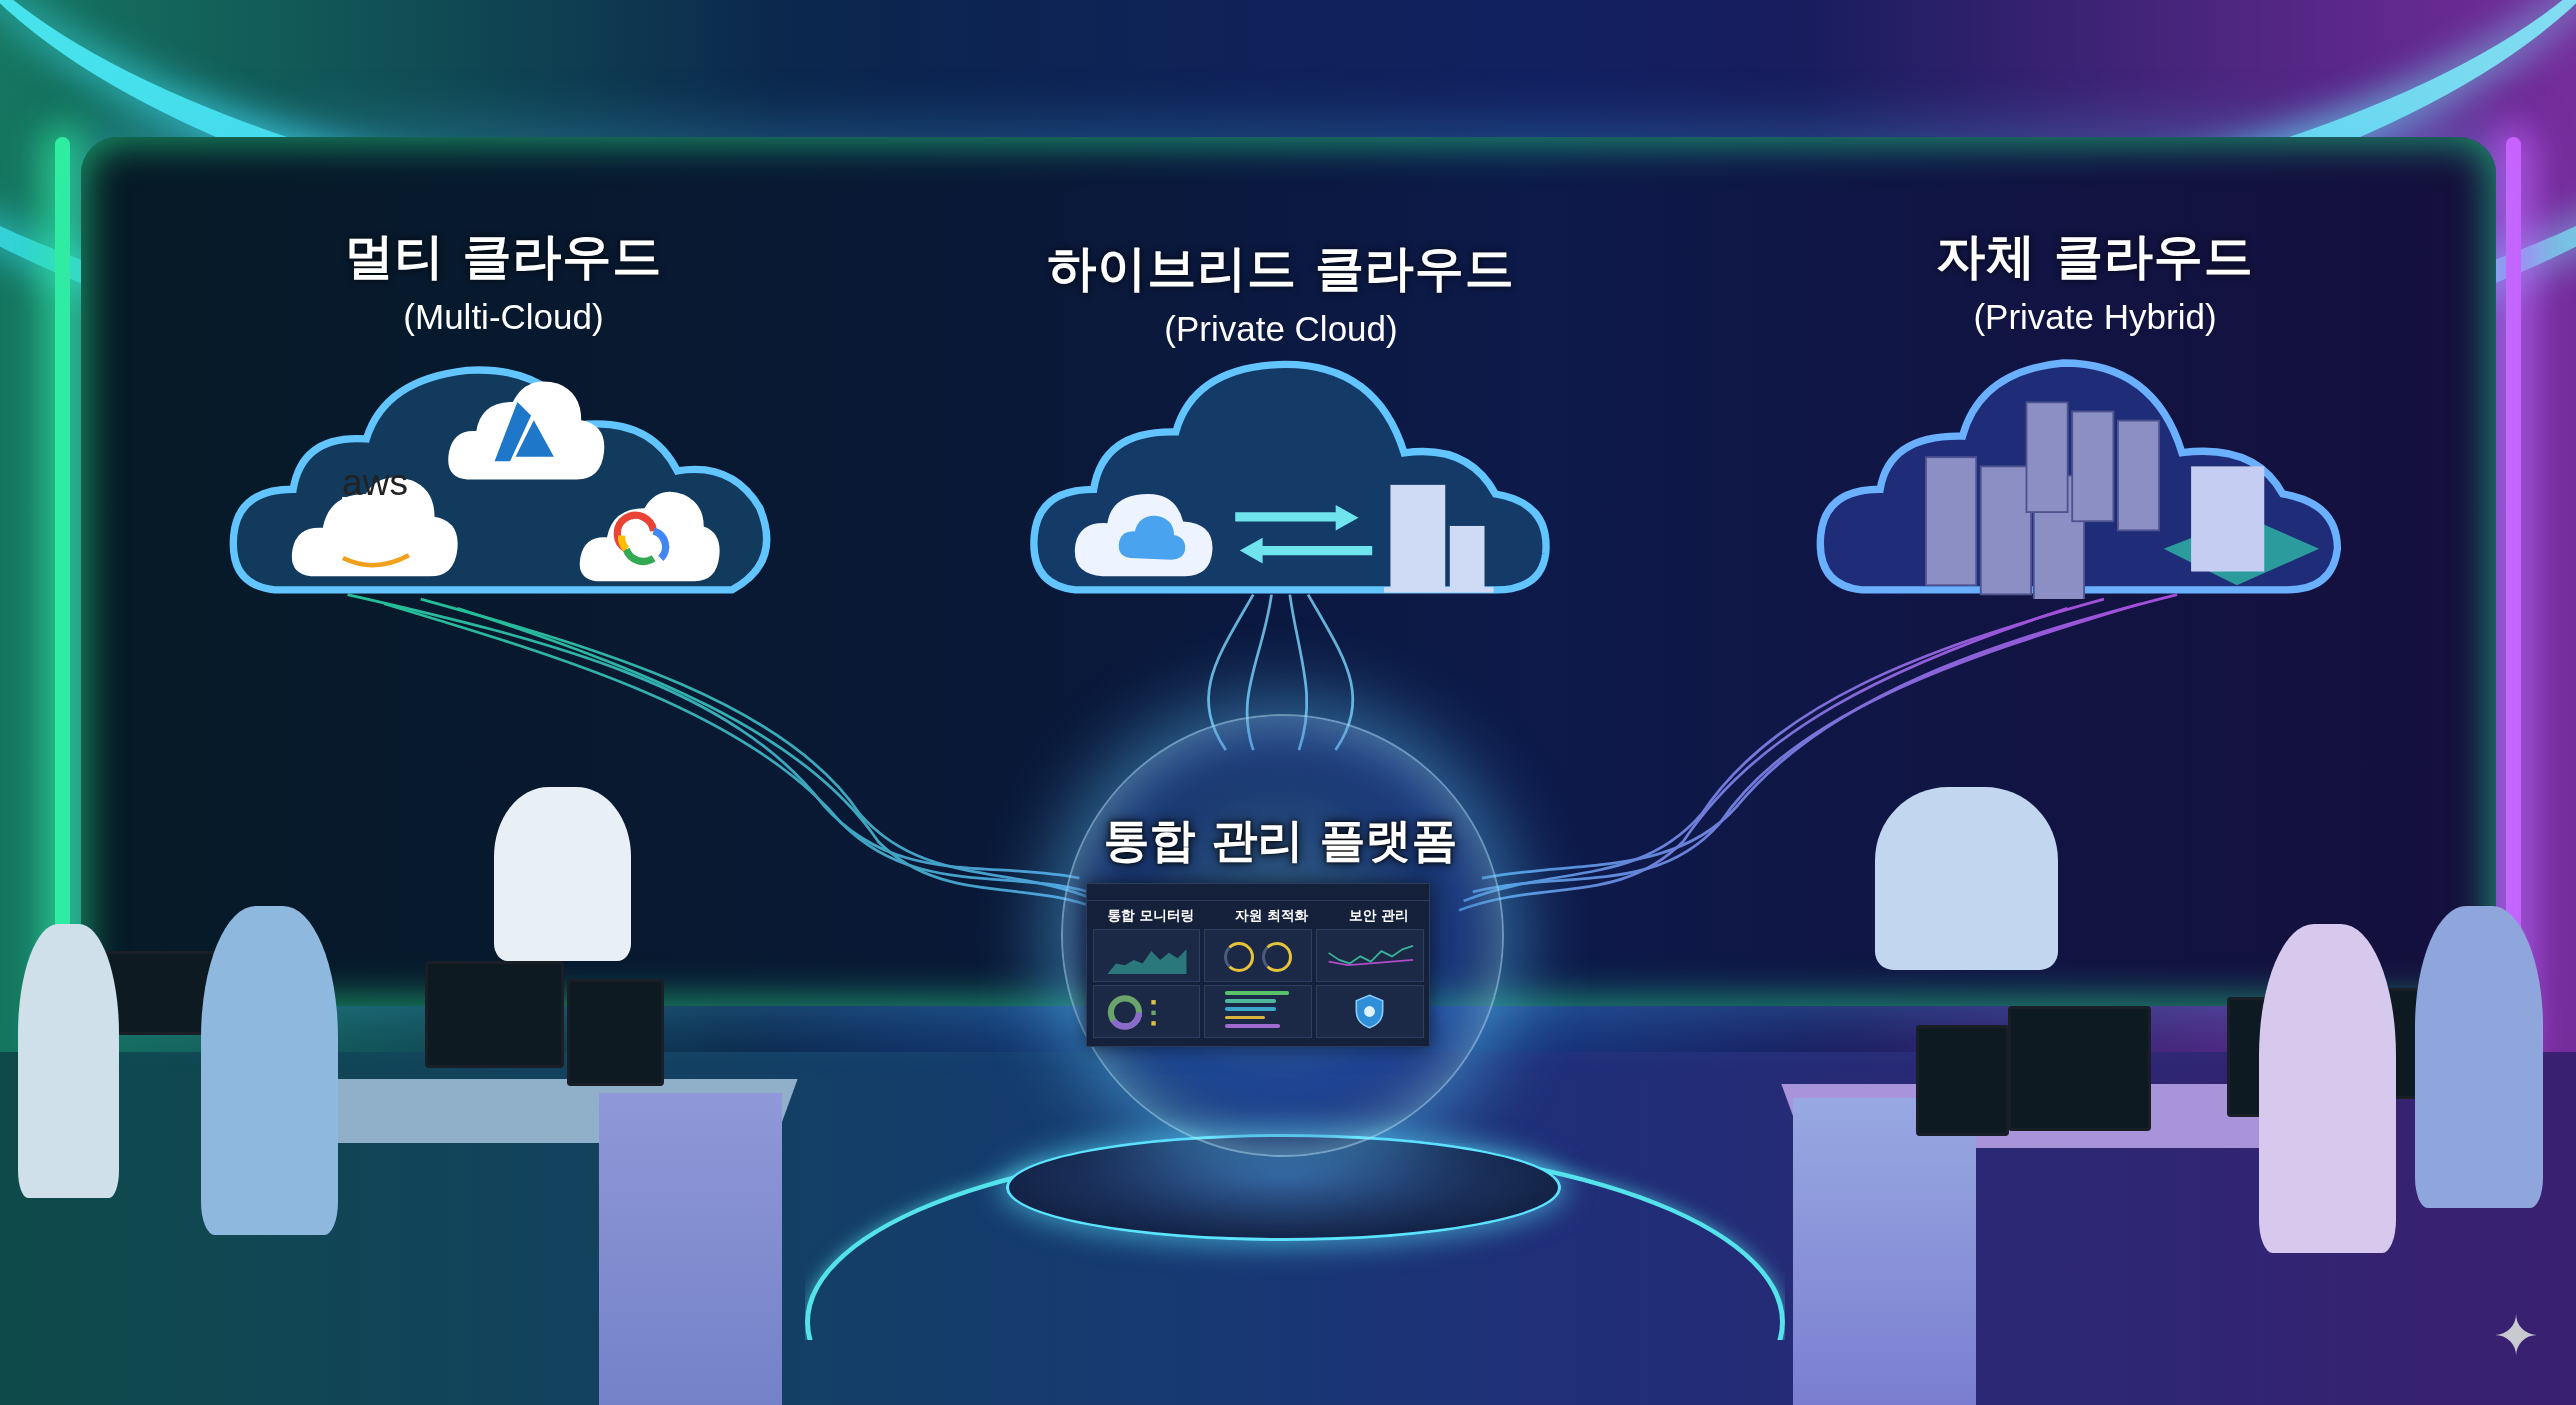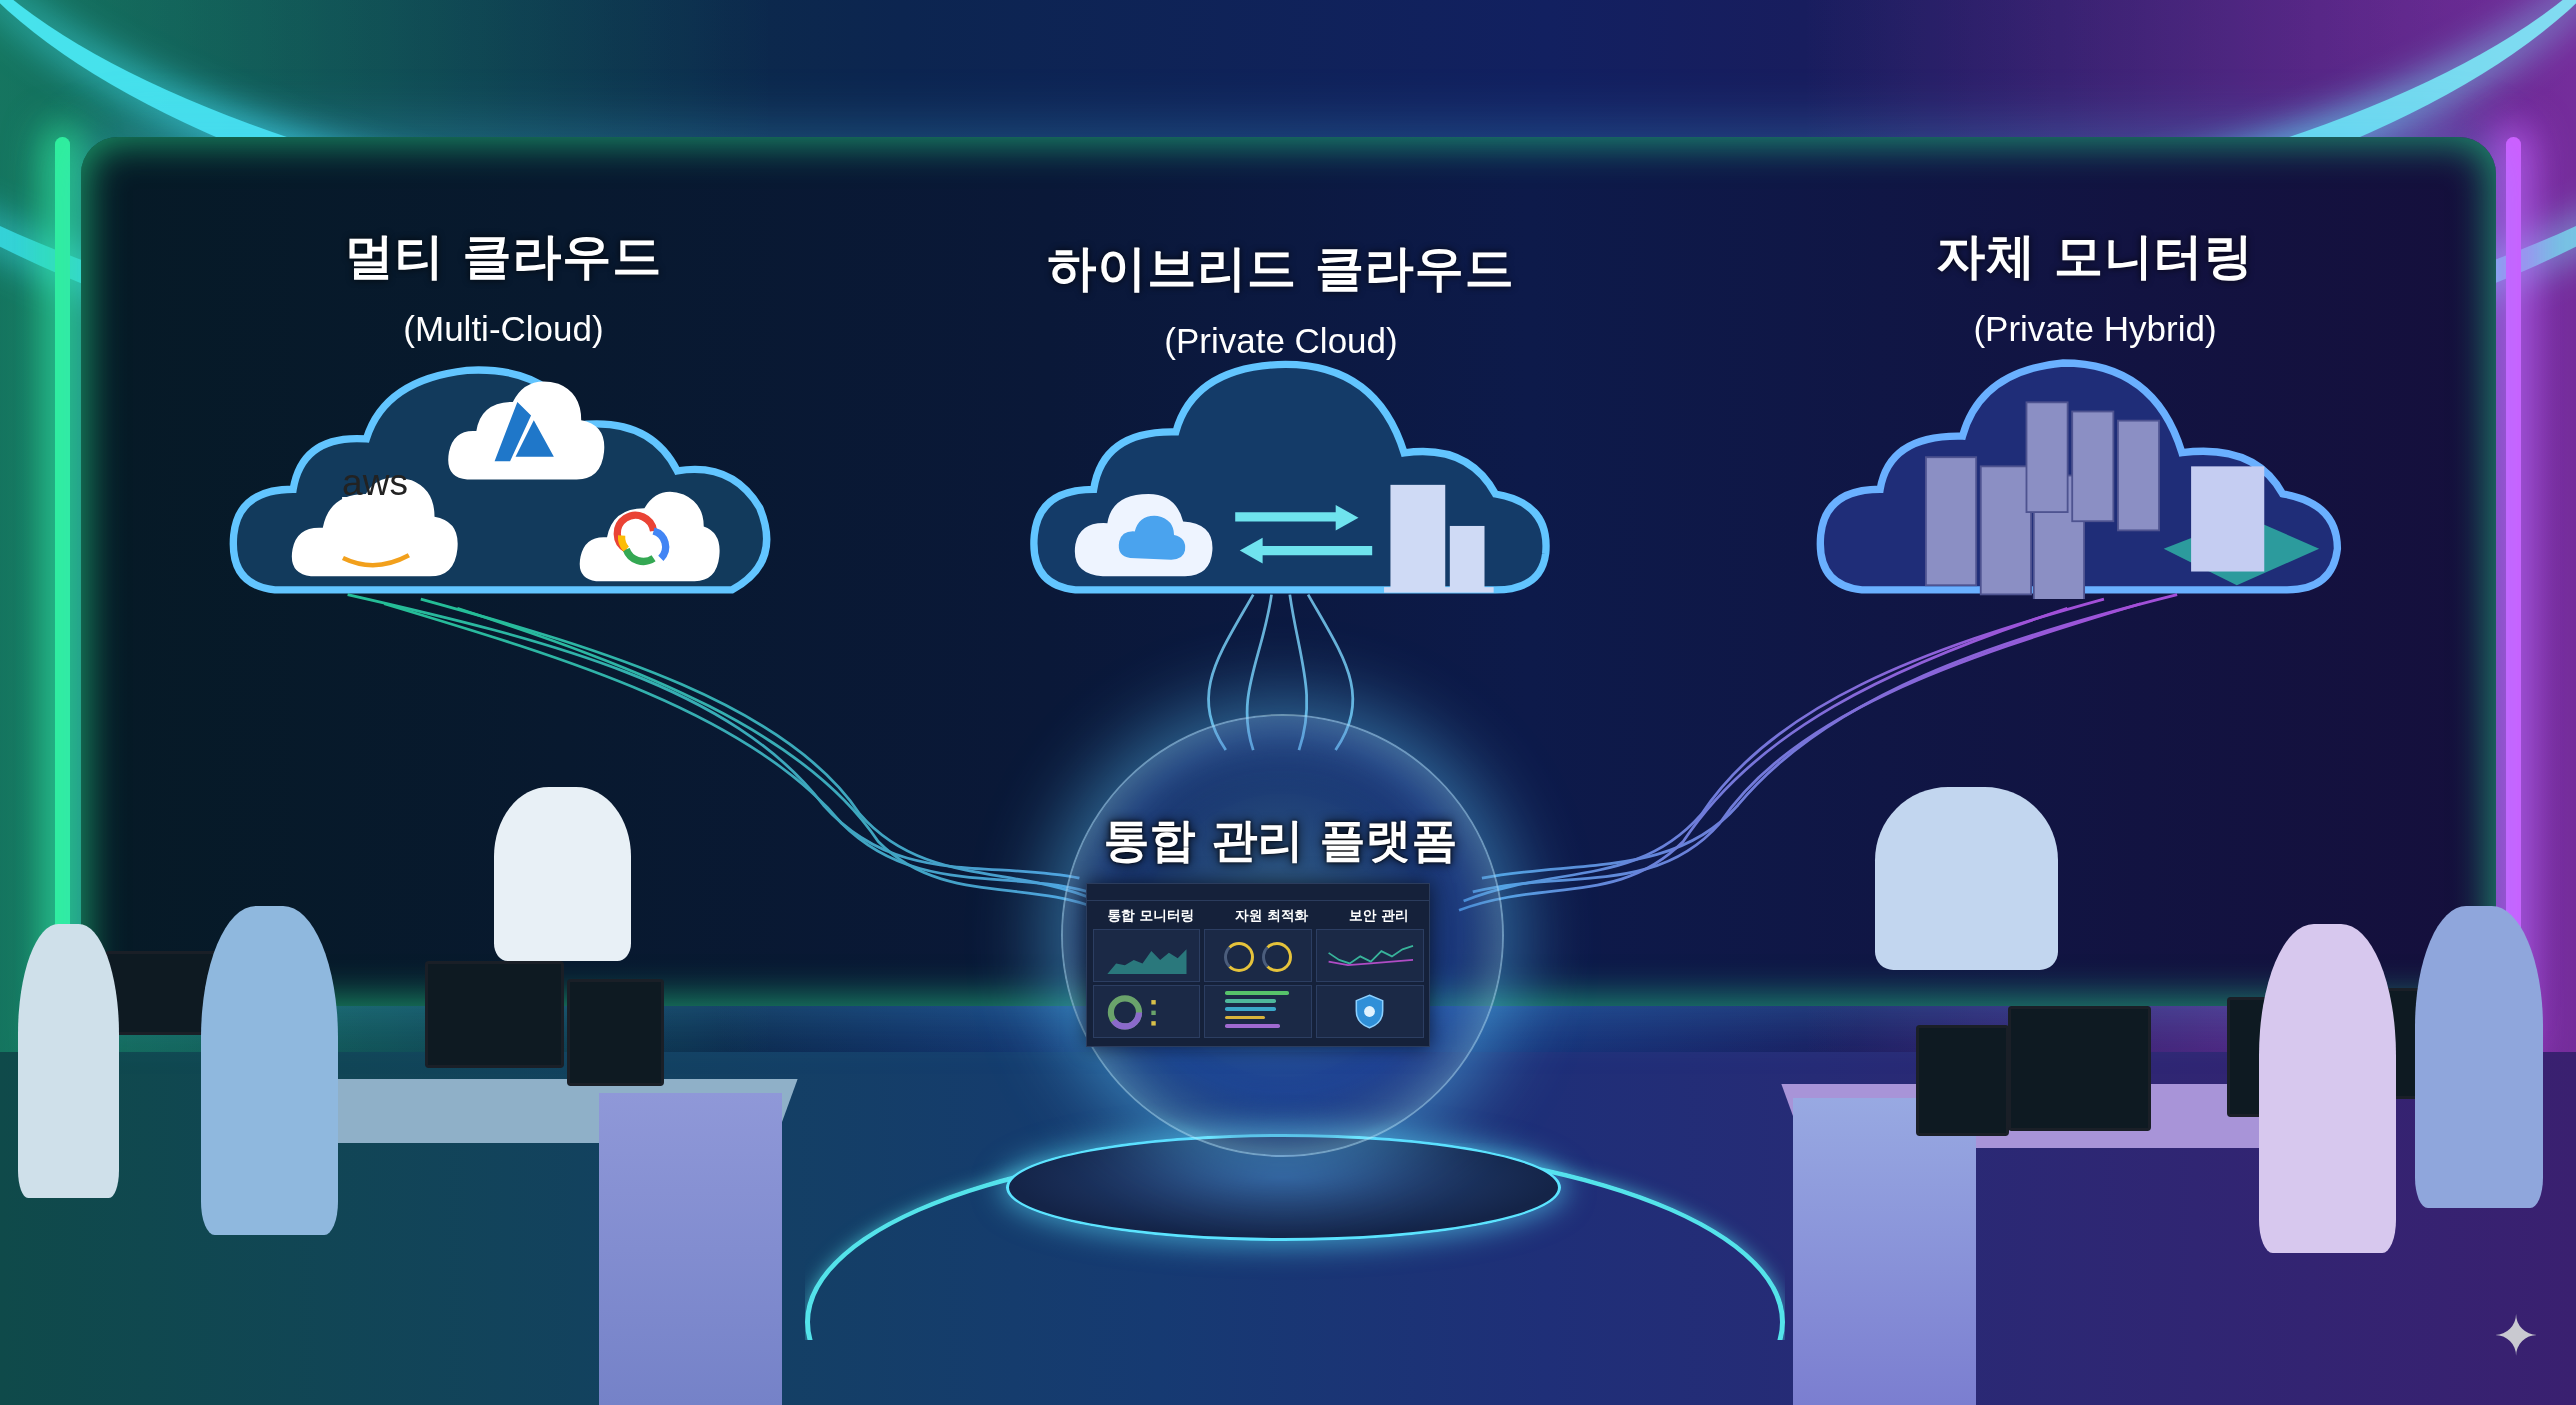--- a/index.html
+++ b/index.html
@@ -24,21 +24,21 @@
     background:linear-gradient(90deg,#061a26 0%,#0a1838 40%,#0d1a4a 60%,#150f3c 100%);
     border-radius:37px 37px 0 0;
     box-shadow:0 0 37px 7.3px rgba(40,220,140,.6) inset, 0 0 55px 9.1px rgba(80,200,255,.25);}
   .edge-left{position:absolute;left:55px;top:137px;width:14.6px;height:915px;background:#2ef09a;
     box-shadow:0 0 37px 12.8px rgba(46,240,154,.7);border-radius:7.3px;}
   .edge-right{position:absolute;right:55px;top:137px;width:14.6px;height:915px;background:#d15cff;
     box-shadow:0 0 37px 12.8px rgba(209,92,255,.7);border-radius:7.3px;}
 
   .section{position:absolute;text-align:center;}
   .title-ko{font-size:49px;font-weight:bold;letter-spacing:0.9px;text-shadow:0 0 7.3px rgba(0,0,0,.8);text-align:center;}
-  .title-en{font-size:35px;margin-top:19px;font-family:"Liberation Sans",sans-serif;}
+  .title-en{font-size:35px;margin-top:7px;font-family:"Liberation Sans",sans-serif;}
 
   .cloud{position:absolute;}
   .cloud svg{width:100%;height:100%;}
 
   .mini-cloud{position:absolute;display:flex;align-items:flex-start;justify-content:center;text-decoration:underline;}
   .mini-cloud svg{position:absolute;inset:0;width:100%;height:100%;}
   .mini-cloud .lbl{position:relative;font-family:"Liberation Sans",sans-serif;}
 
   
   .streams{position:absolute;inset:0;pointer-events:none;}
@@ -91,21 +91,21 @@
 
   <div class="section" style="left:302px;top:224px;width:403px;">
     <div class="title-ko">멀티 클라우드</div>
     <div class="title-en">(Multi-Cloud)</div>
   </div>
   <div class="section" style="left:1043px;top:236px;width:476px;">
     <div class="title-ko">하이브리드 클라우드</div>
     <div class="title-en">(Private Cloud)</div>
   </div>
   <div class="section" style="left:1903px;top:224px;width:384px;">
-    <div class="title-ko">자체 모니터링</div>
+    <div class="title-ko">자체 클라우드</div>
     <div class="title-en">(Private Hybrid)</div>
   </div>
 
   <div class="cloud" style="left:220px;top:352px;width:567px;height:247px;">
     <svg viewBox="0 0 620 270">
         <path d="M60 260 Q10 255 15 200 Q20 150 80 150 Q90 90 160 95 Q180 30 270 20 Q360 15 390 80 Q470 70 500 130 Q560 120 590 170 Q615 230 560 260 Z" fill="#123a5c" stroke="#62c5ff" stroke-width="8"></path>
       </svg>
   </div>
   <div class="mini-cloud" style="left:444px;top:370px;width:165px;height:114px;">
     <svg viewBox="0 0 180 125">

